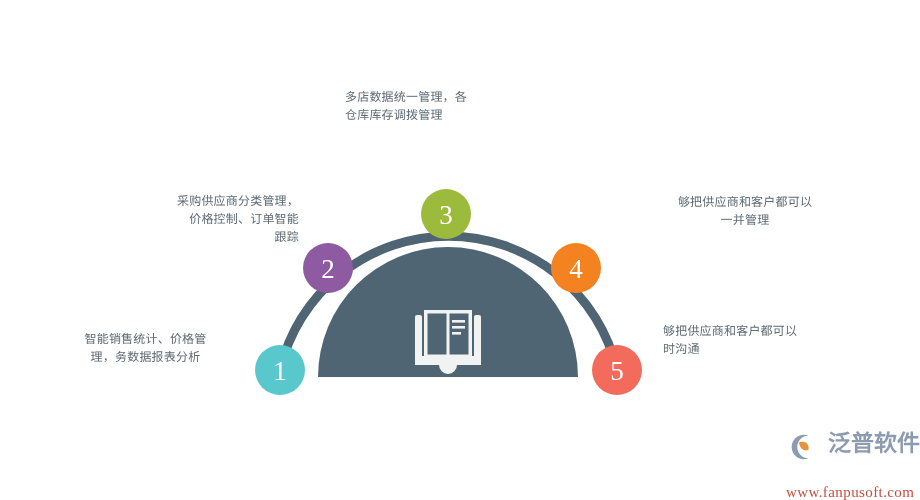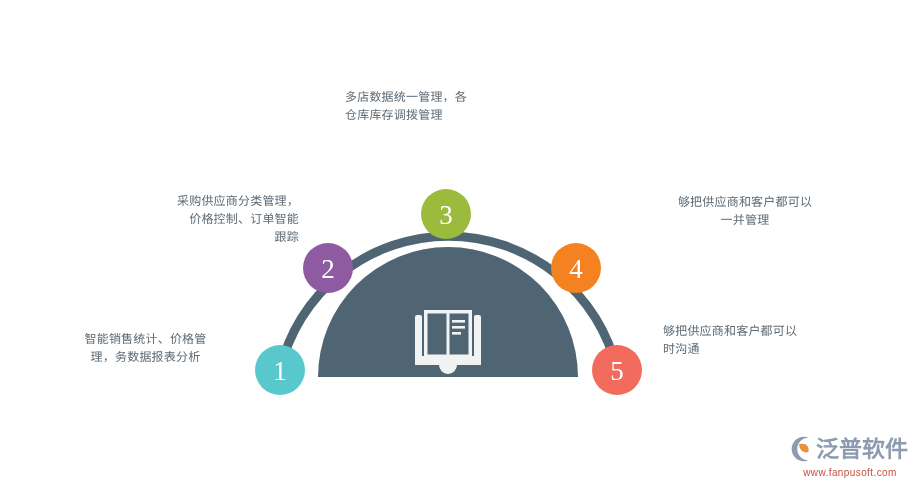--- a/index.html
+++ b/index.html
@@ -53,47 +53,46 @@
   
   #brand {
     position: absolute;
     left: 786px;
     top: 432px;
     width: 128px;
     height: 58px;
   }
   #brand .brand-row {
     display: flex;
-    align-items: center;
-    gap: 0;
+    gap: 12px;
     height: 34px;
   }
   #brand .brand-mark {
     width: 30px;
     height: 30px;
     flex: 0 0 30px;
     display: block;
   }
   #brand .brand-name {
     font-size: 23px;
     font-weight: bold;
     color: #8d9bb0;
     letter-spacing: 0px;
     line-height: 1;
     white-space: nowrap;
     font-family: "DejaVu Sans", "Liberation Sans", sans-serif;
   }
   #brand .brand-url {
-    margin-top: 1px;
-    font-size: 10px;
+    margin-top: 18px;
+    font-size: 15px;
     color: #c4503f;
     letter-spacing: 0.4px;
     white-space: nowrap;
     text-align: center;
-    font-family: Liberation Sans, sans-serif;
+    font-family: Liberation Serif, serif;
   }
 
   .num-label {
     font-family: "Liberation Serif", "DejaVu Serif", serif;
     fill: #ffffff;
     font-size: 27px;
     text-anchor: middle;
     dominant-baseline: central;
   }
 </style>

